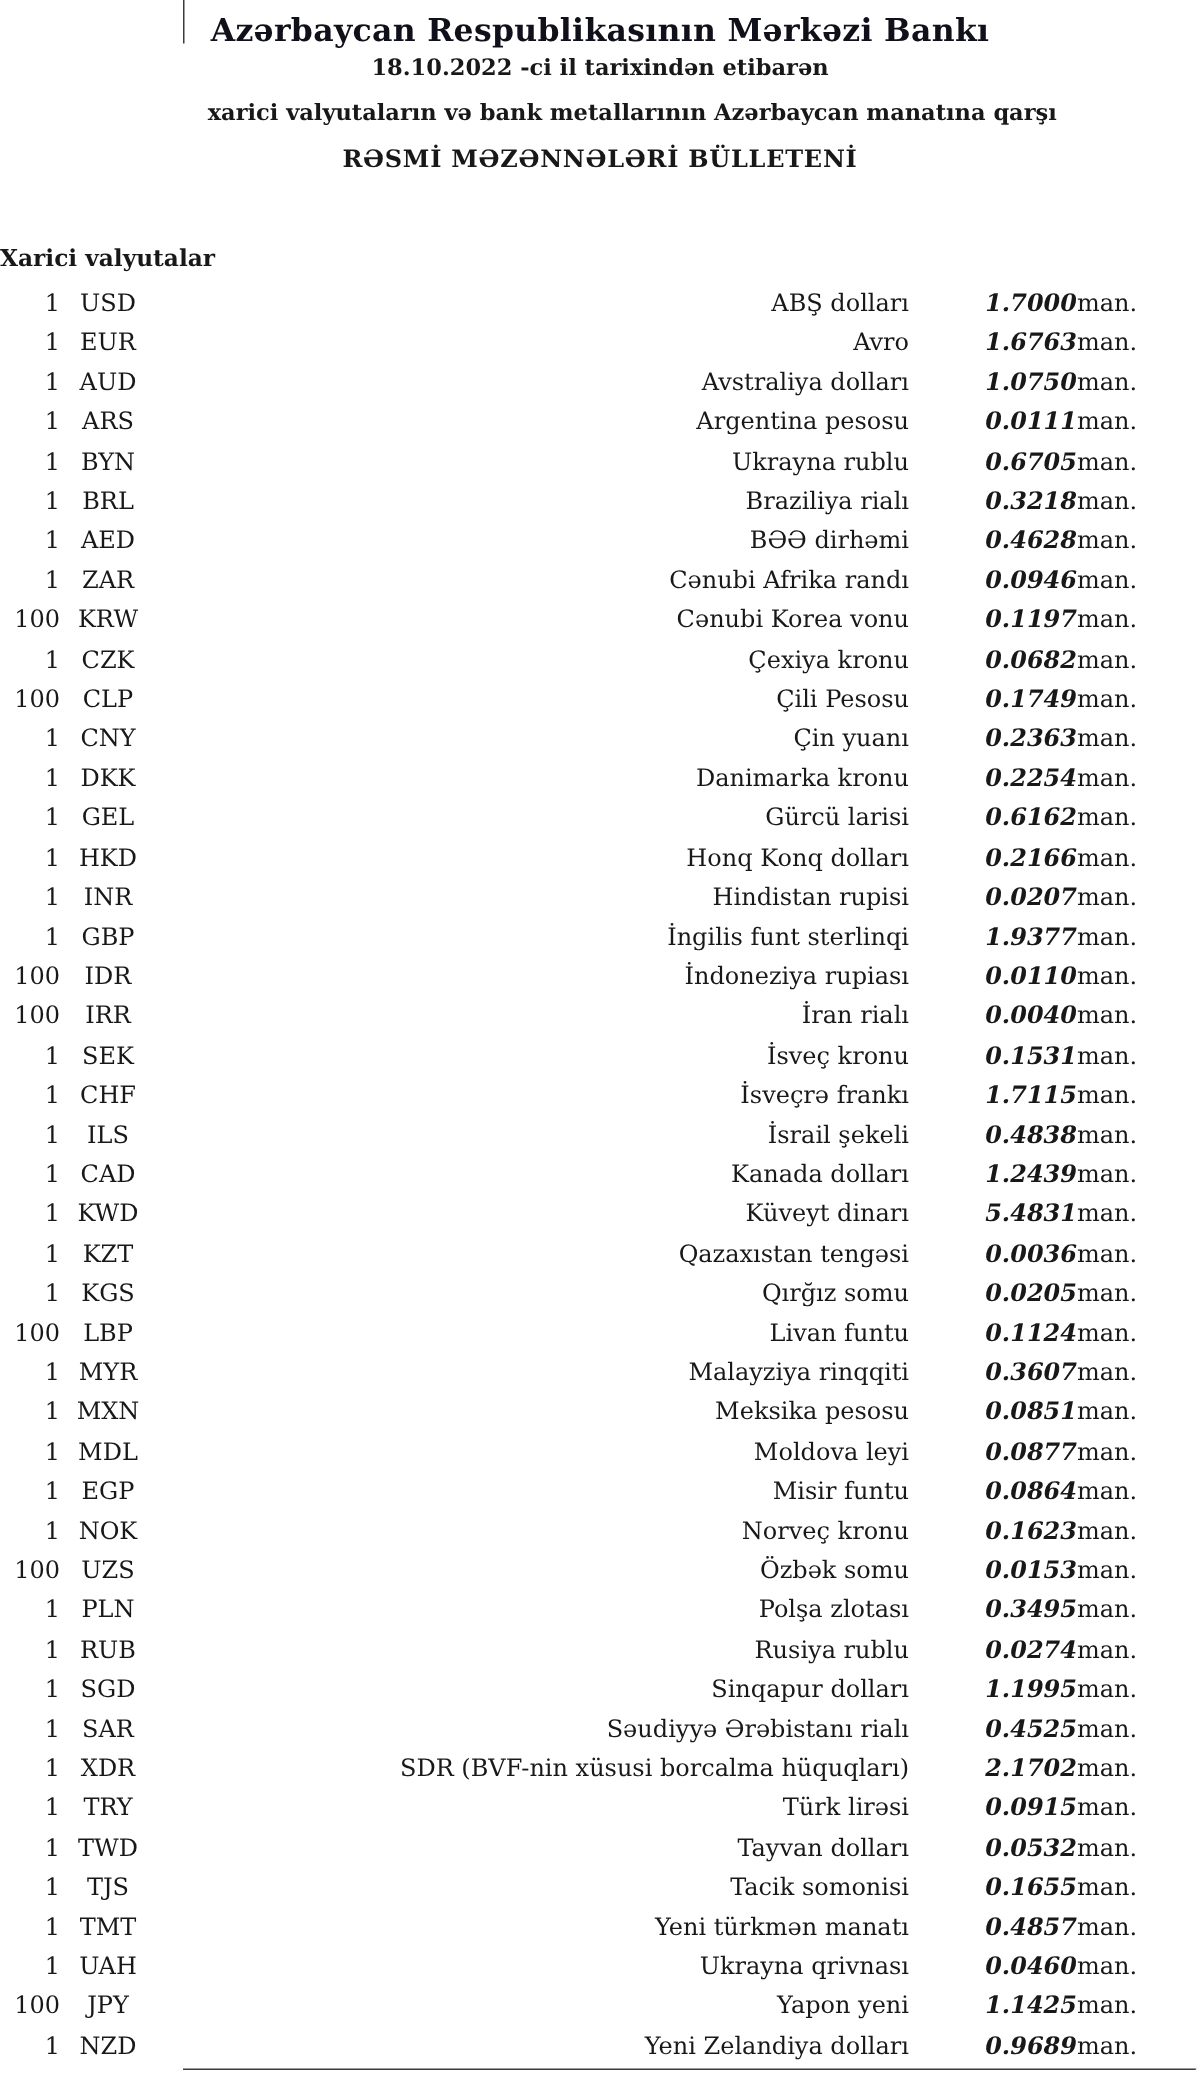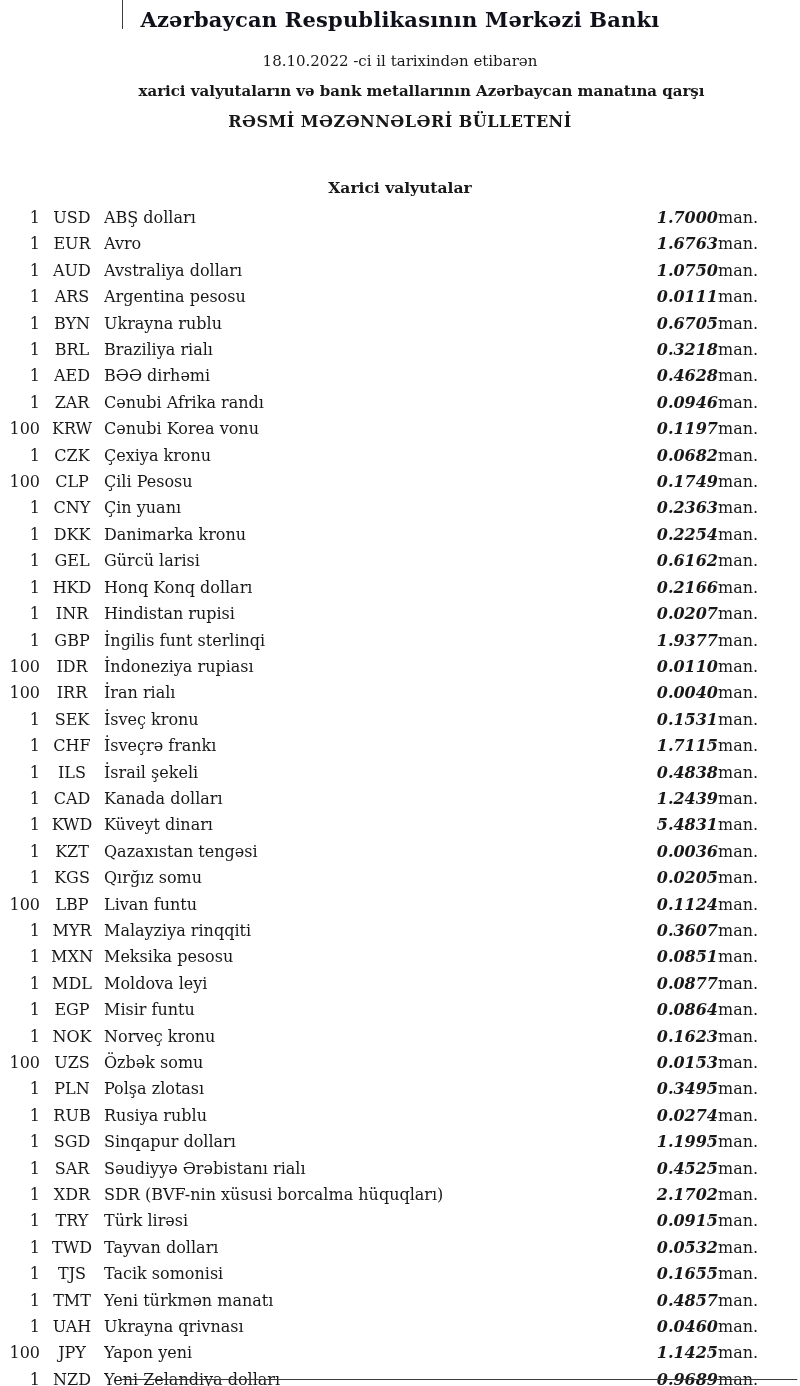--- a/index.html
+++ b/index.html
@@ -27,47 +27,47 @@
     height: 1px;
     background: #3c3c3c;
   }
   .header { padding-top: 7px; text-align: center; }
   .bank-name {
     font-size: 21px;
     font-weight: bold;
     letter-spacing: 0.2px;
     color: #10101a;
   }
-  .date-line { font-size: 15px; font-weight: normal; margin-top: 20px; }
+  .date-line { font-size: 15px; font-weight: bold; margin-top: 4px; }
   .scope-line { font-size: 15px; font-weight: bold; margin-top: 12px; padding-left: 43px; }
   .bulletin-title { font-size: 16px; font-weight: bold; letter-spacing: 0.5px; margin-top: 12px; }
   .section-title {
     font-size: 15.5px;
     font-weight: bold;
-    text-align: center;
+    text-align: left;
     margin-top: 47px;
   }
   table.rates {
     border-collapse: collapse;
     table-layout: fixed;
     width: 786px;
     margin-top: 8px;
   }
   table.rates td {
     height: 26.4px;
     line-height: 26.4px;
     font-size: 16px;
     padding: 0;
     white-space: nowrap;
     overflow: hidden;
     vertical-align: middle;
   }
   .cell-qty  { text-align: right; }
   .cell-code { text-align: center; }
-  .cell-name { text-align: left; padding-left: 7px; }
+  .cell-name { text-align: right; padding-left: 7px; }
   .cell-rate { text-align: right; font-weight: bold; font-style: italic; margin-top: 20px; }
   .cell-unit { text-align: left; padding-left: 16px; margin-left: 40px; }
 </style>
 </head>
 <body>
 
 <div class="page">
 
   <div class="border-frag-left"></div>
   <div class="border-frag-bottom"></div>

